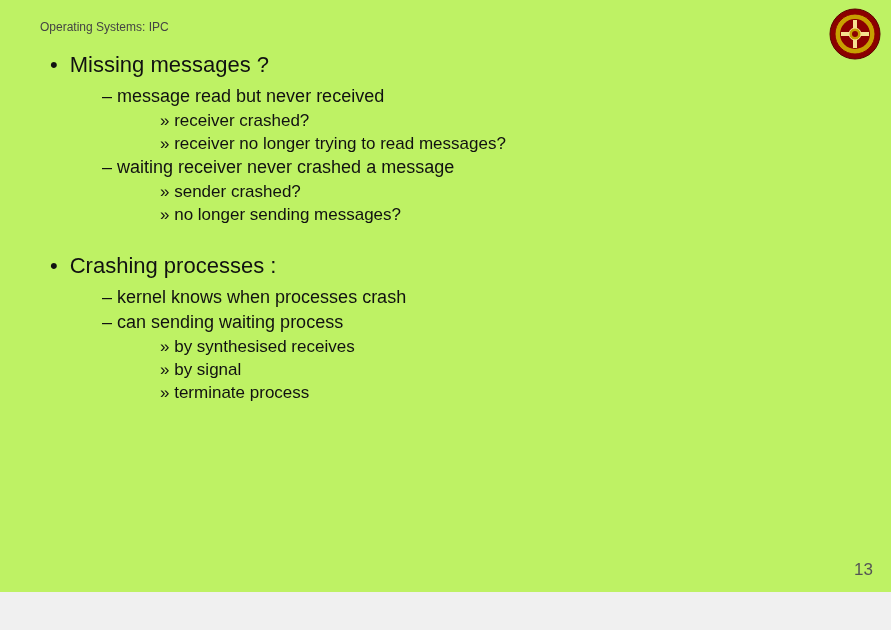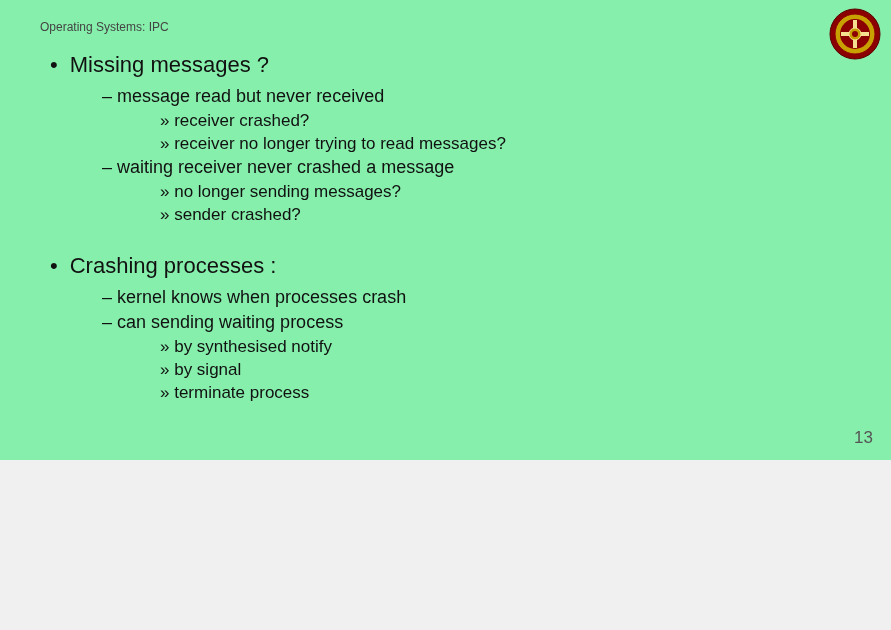--- a/index.html
+++ b/index.html
@@ -7,22 +7,22 @@
     body {
       width: 891px;
       height: 630px;
       background: #f0f0f0;
       font-family: Arial, Helvetica, sans-serif;
       overflow: hidden;
     }
 
     .slide {
       width: 891px;
-      height: 460px;
-      background: #86efac;
+      height: 592px;
+      background: #bef264;
       position: relative;
       padding: 20px 40px 20px 40px;
     }
 
     .header {
       font-size: 12px;
       color: #444;
       margin-bottom: 18px;
     }
 
@@ -121,36 +121,36 @@
         <span>
           <span class="italic">Missing</span><span> messages ?</span>
         </span>
       </div>
 
       <div class="sub-item">– message read but never received</div>
       <div class="sub-sub-item">» receiver crashed?</div>
       <div class="sub-sub-item">» receiver no longer trying to read messages?</div>
 
       <div class="sub-item">– waiting receiver never crashed a message</div>
+      <div class="sub-sub-item">» sender crashed?</div>
       <div class="sub-sub-item">» no longer sending messages?</div>
-      <div class="sub-sub-item">» sender crashed?</div>
     </div>
 
     <div class="bullet-section">
       <div class="bullet-main">
         <span class="bullet-dot">•</span>
         <span>
           <span class="italic">Crashing</span><span> processes :</span>
         </span>
       </div>
 
       <div class="sub-item">– kernel knows when processes crash</div>
 
       <div class="sub-item">– can sending waiting process</div>
-      <div class="sub-sub-item">» by synthesised notify</div>
+      <div class="sub-sub-item">» by synthesised receives</div>
       <div class="sub-sub-item">» by signal</div>
       <div class="sub-sub-item">» terminate process</div>
     </div>
 
   </div>
 
   <div class="page-number">13</div>
 
 </div>
 

